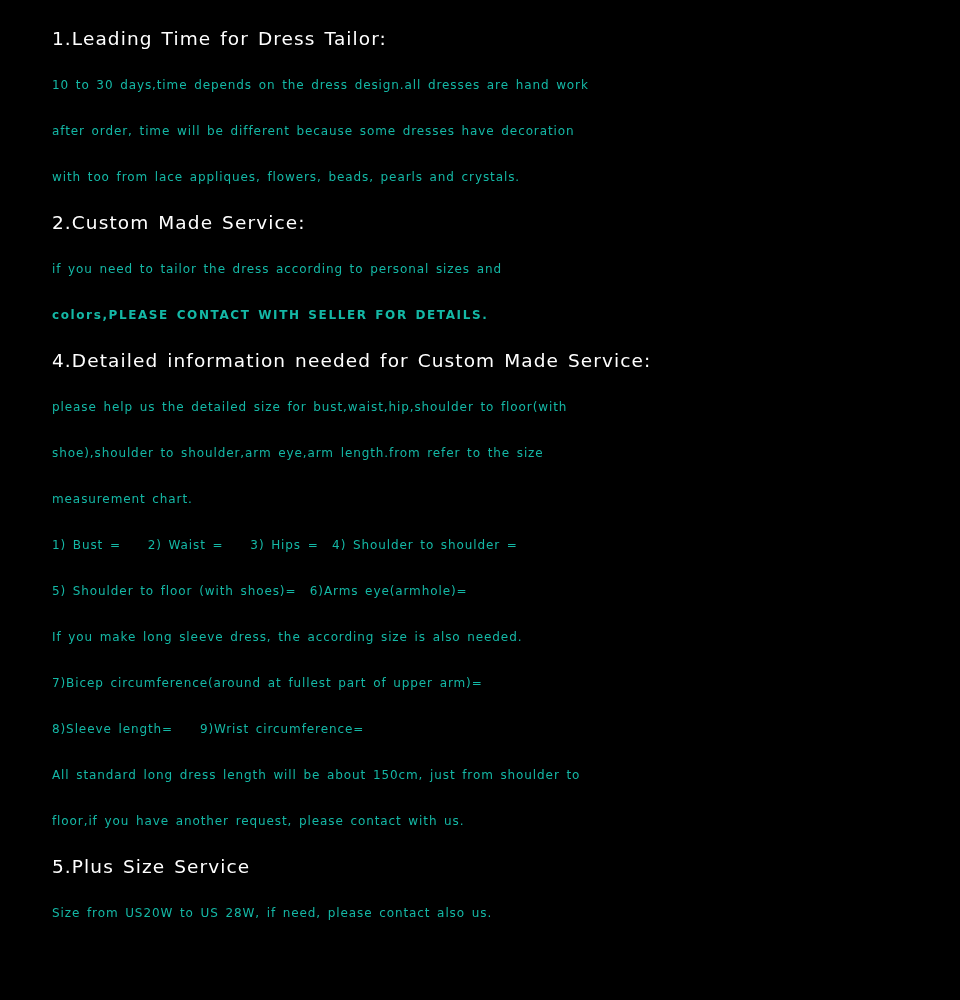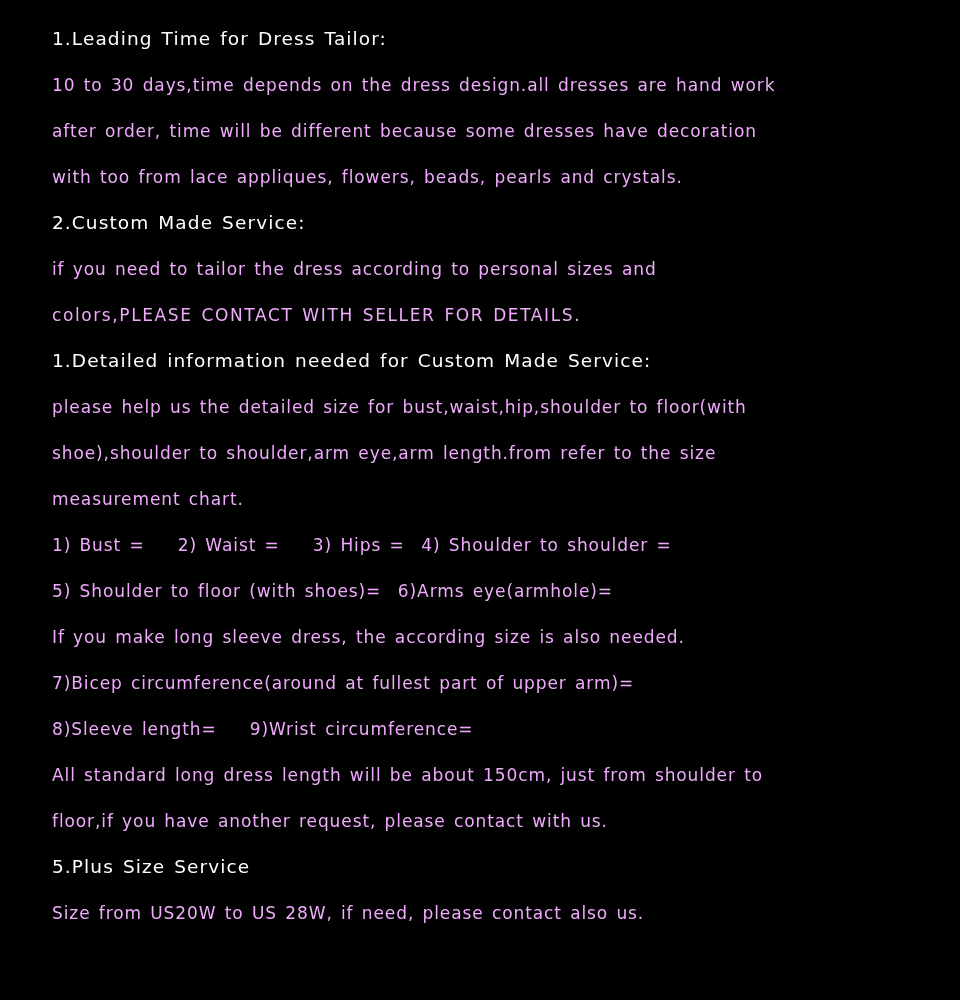--- a/index.html
+++ b/index.html
@@ -16,51 +16,52 @@
   #doc {
     box-sizing: border-box;
     width: 960px;
     height: 1000px;
     background: #000000;
     color: #ffffff;
     padding: 16px 24px 10px 52px;
   }
   .line {
     font-family: "DejaVu Sans", sans-serif;
-    font-size: 17px;
+    font-size: 12px;
     line-height: 46px;
     letter-spacing: 0.9px;
     word-spacing: 2px;
-    color: #f0abfc;
+    color: #14b8a6;
     white-space: pre;
     -webkit-font-smoothing: antialiased;
   }
   .heading {
     font-size: 18.5px;
     letter-spacing: 1.1px;
     color: #ffffff;
   }
   .caps {
     letter-spacing: 1.6px;
+    font-weight: bold;
   }
 </style>
 </head>
 <body>
 
 <div id="doc">
   <div class="line heading">1.Leading Time for Dress Tailor:</div>
   <div class="line">10 to 30 days,time depends on the dress design.all dresses are hand work</div>
   <div class="line">after order, time will be different because some dresses have decoration</div>
   <div class="line">with too from lace appliques, flowers, beads, pearls and crystals.</div>
 
   <div class="line heading">2.Custom Made Service:</div>
   <div class="line">if you need to tailor the dress according to personal sizes and</div>
   <div class="line caps">colors,PLEASE CONTACT WITH SELLER FOR DETAILS.</div>
 
-  <div class="line heading">1.Detailed information needed for Custom Made Service:</div>
+  <div class="line heading">4.Detailed information needed for Custom Made Service:</div>
   <div class="line">please help us the detailed size for bust,waist,hip,shoulder to floor(with</div>
   <div class="line">shoe),shoulder to shoulder,arm eye,arm length.from refer to the size</div>
   <div class="line">measurement chart.</div>
 
   <div class="line">1) Bust =    2) Waist =    3) Hips =  4) Shoulder to shoulder =</div>
   <div class="line">5) Shoulder to floor (with shoes)=  6)Arms eye(armhole)=</div>
   <div class="line">If you make long sleeve dress, the according size is also needed.</div>
   <div class="line">7)Bicep circumference(around at fullest part of upper arm)=</div>
   <div class="line">8)Sleeve length=    9)Wrist circumference=</div>
 

